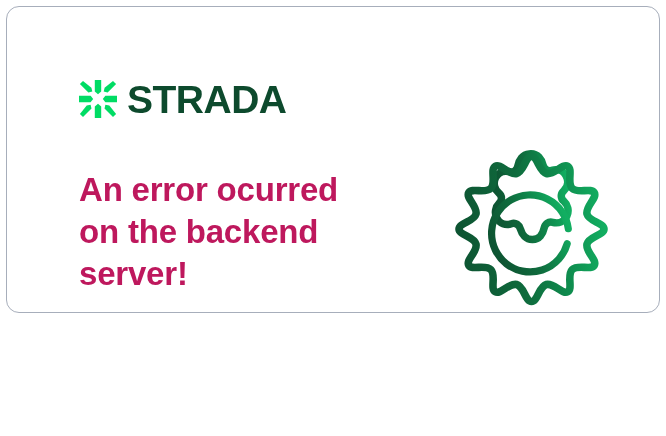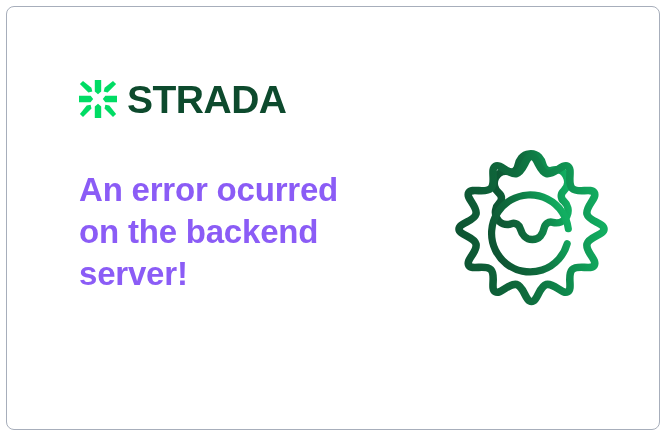--- a/index.html
+++ b/index.html
@@ -21,25 +21,25 @@
     height: 436px;
     background: #ffffff;
   }
 
   
   #error-card {
     position: absolute;
     left: 6px;
     top: 6px;
     width: 654px;
-    height: 424px;
+    height: 307px;
     box-sizing: border-box;
     background: #ffffff;
     border: 1px solid #a7aebb;
-    border-radius: 8px;
+    border-radius: 13px;
   }
 
   
   #brand {
     position: absolute;
     left: 72px;
     top: 66px;
     display: flex;
     align-items: center;
     height: 52px;
@@ -65,21 +65,21 @@
   #error-headline {
     position: absolute;
     left: 72px;
     top: 162px;
     width: 300px;
     font-family: "Liberation Sans", sans-serif;
     font-size: 33px;
     font-weight: 700;
     line-height: 42px;
     letter-spacing: -0.2px;
-    color: #8b5cf6;
+    color: #be185d;
     margin: 0;
   }
 
   
   #gear-illustration {
     position: absolute;
     left: 440px;
     top: 137px;
     width: 170px;
     height: 170px;

